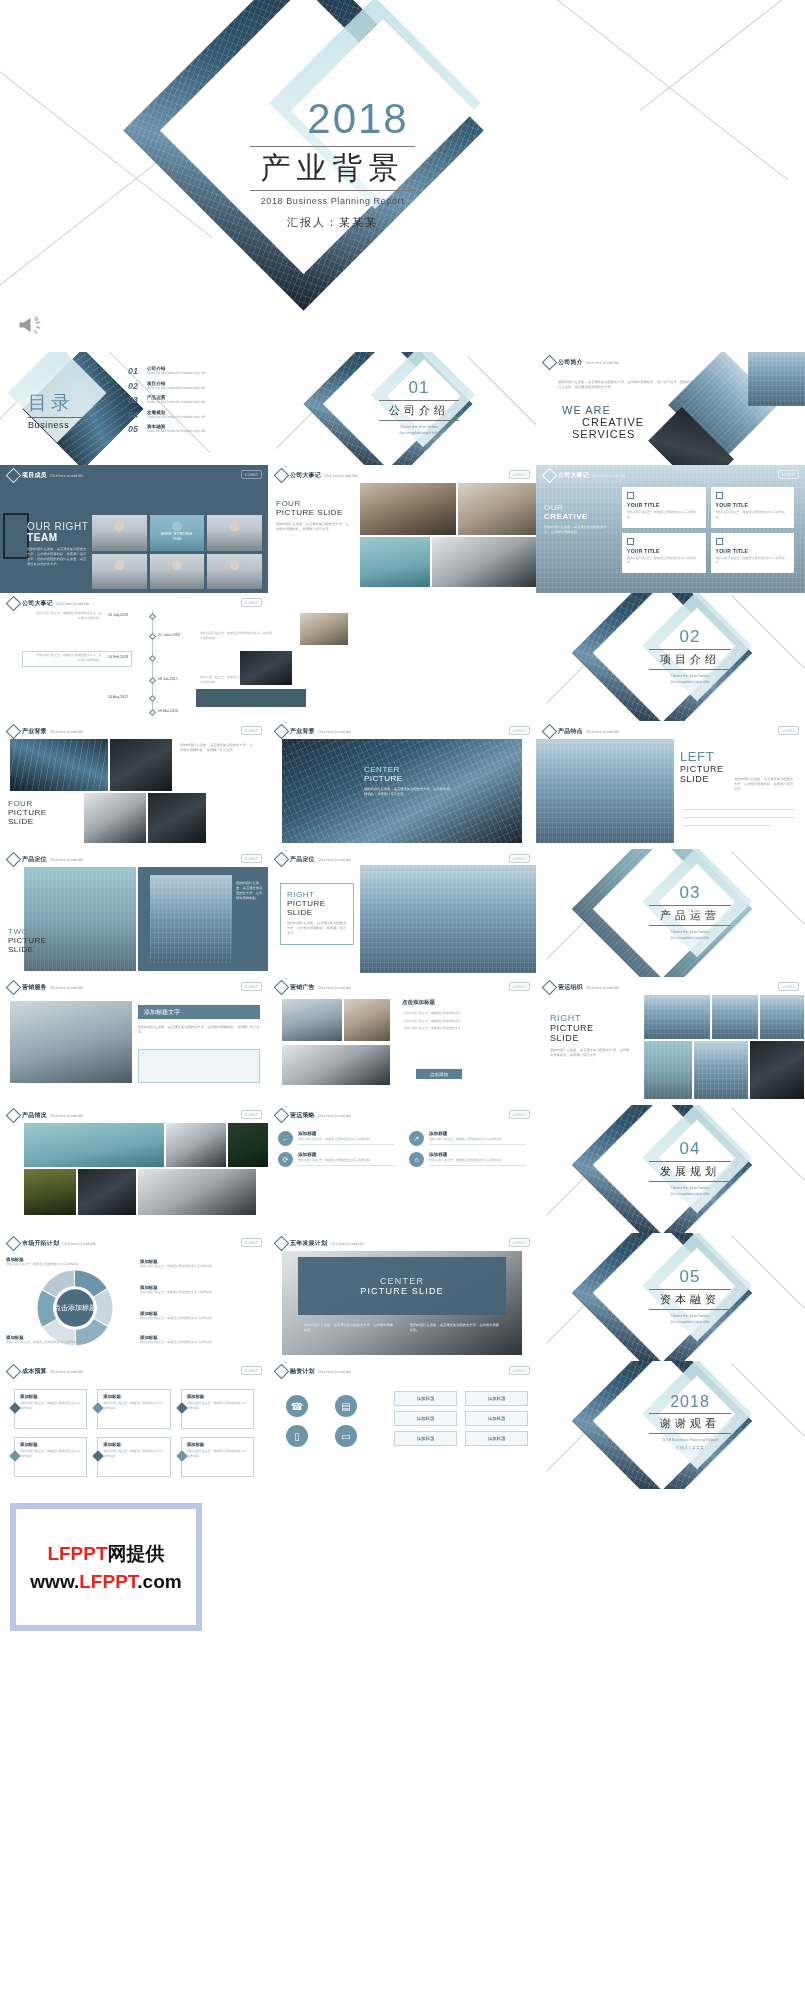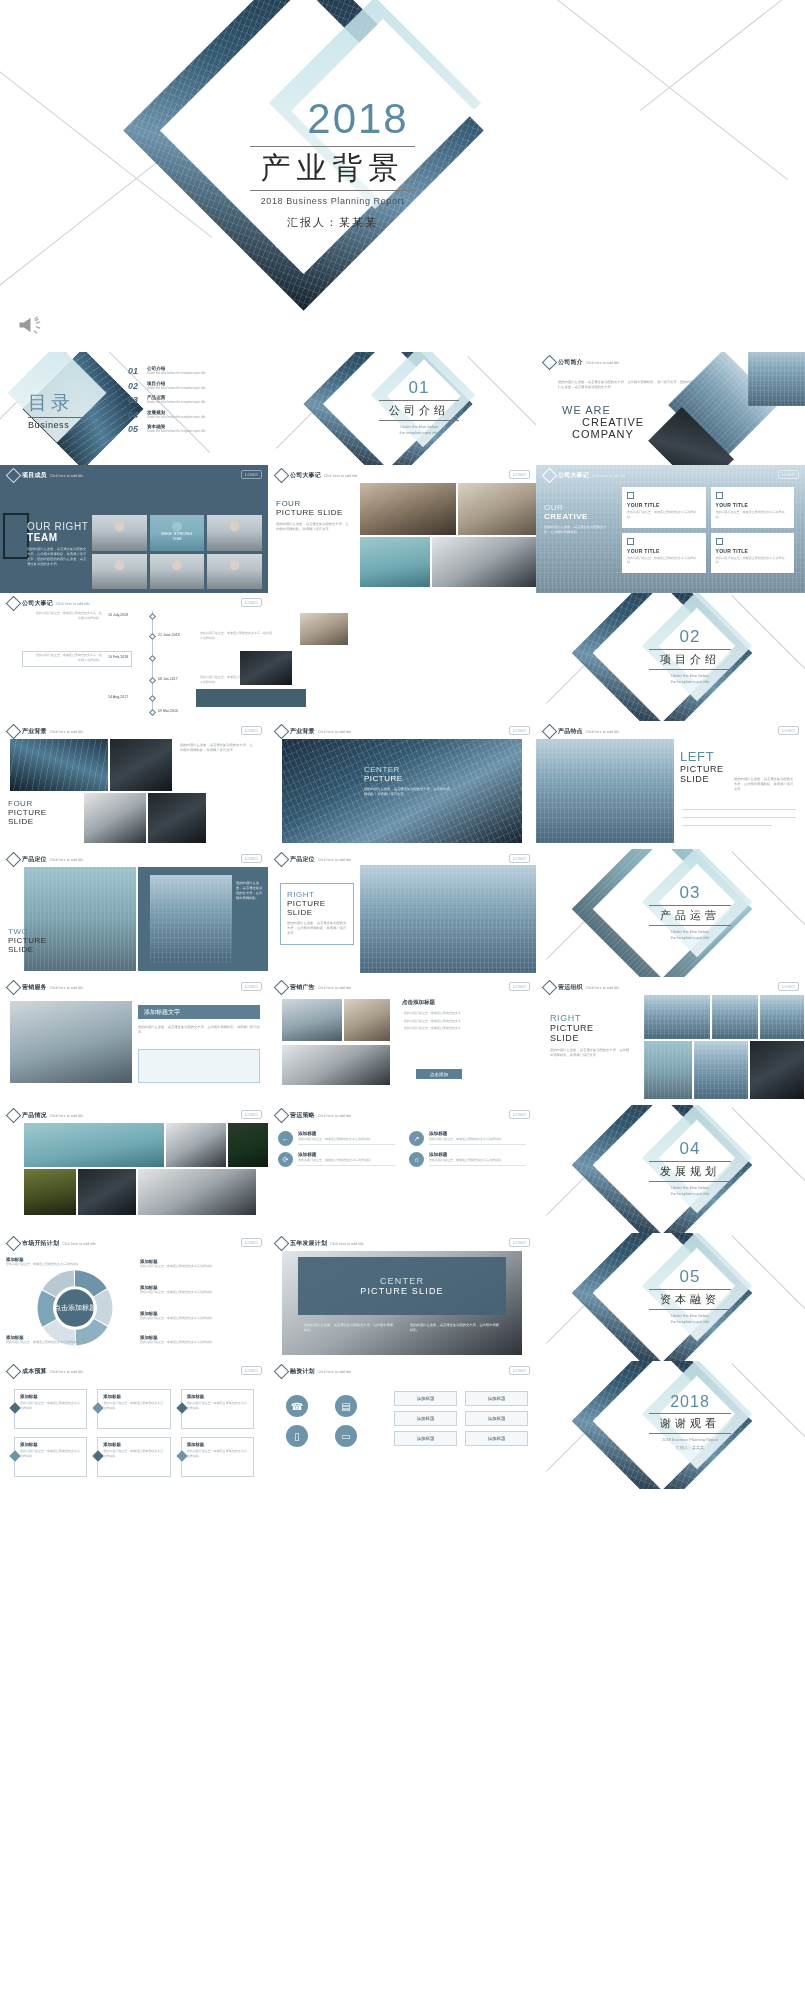--- a/index.html
+++ b/index.html
@@ -209,21 +209,21 @@
     <div class="slide" style="position:absolute;left:536px;top:0;width:269px;height:113px;">
       <div class="hdr" style="left:8px;top:5px;">
         <div class="dmark"></div>
         <div class="htxt cn">公司简介</div>
         <div class="hsub">Click here to add title</div>
       </div>
       <div style="position:absolute;left:22px;top:28px;width:150px;" class="tiny cn">您的内容打在这里，或者通过复制您的文本后，在此框中选择粘贴，并只保留文字；您的内容您的内容打在这里，或者通过复制您的文本后。</div>
       <div style="position:absolute;left:26px;top:52px;">
         <div style="font-size:11px;color:#44606f;letter-spacing:1px;">WE ARE</div>
         <div style="font-size:11px;color:#2e2e2e;letter-spacing:1px;margin-left:20px;">CREATIVE</div>
-        <div style="font-size:11px;color:#2e2e2e;letter-spacing:1px;margin-left:10px;">COMPANY</div>
+        <div style="font-size:11px;color:#2e2e2e;letter-spacing:1px;margin-left:10px;">SERVICES</div>
       </div>
       <div style="position:absolute;left:148px;top:14px;width:78px;height:78px;transform:rotate(45deg);overflow:hidden;">
         <div class="ph city" style="inset:0;"></div>
       </div>
       <div style="position:absolute;left:212px;top:-6px;width:60px;height:60px;overflow:hidden;">
         <div class="ph city" style="inset:0;"></div>
       </div>
       <div style="position:absolute;left:118px;top:74px;width:74px;height:48px;transform:rotate(45deg);overflow:hidden;">
         <div class="ph dark" style="inset:0;"></div>
       </div>
@@ -788,14 +788,24 @@
         <div style="font-size:16px;color:#5b8ba3;letter-spacing:1px;">2018</div>
         <div style="width:82px;height:1px;background:#777;margin:2px auto;"></div>
         <div class="sec-cn cn" style="font-size:11px;">谢谢观看</div>
         <div style="width:82px;height:1px;background:#777;margin:2px auto 3px;"></div>
         <div class="sec-sub">2018 Business Planning Report</div>
         <div class="sec-sub cn" style="margin-top:2px;">汇报人：某某某</div>
       </div>
     </div>
   </div>
 
+  <div class="wmwrap">
+    <div class="wm">
+      <div class="l1">
+        <span class="red">LFPPT</span><span class="blk cn">网提供</span>
+      </div>
+      <div class="l2">
+        <span class="blk">www.</span><span class="red">LFPPT</span><span class="blk">.com</span>
+      </div>
+    </div>
+  </div>
 
 </div>
 
 </body></html>

